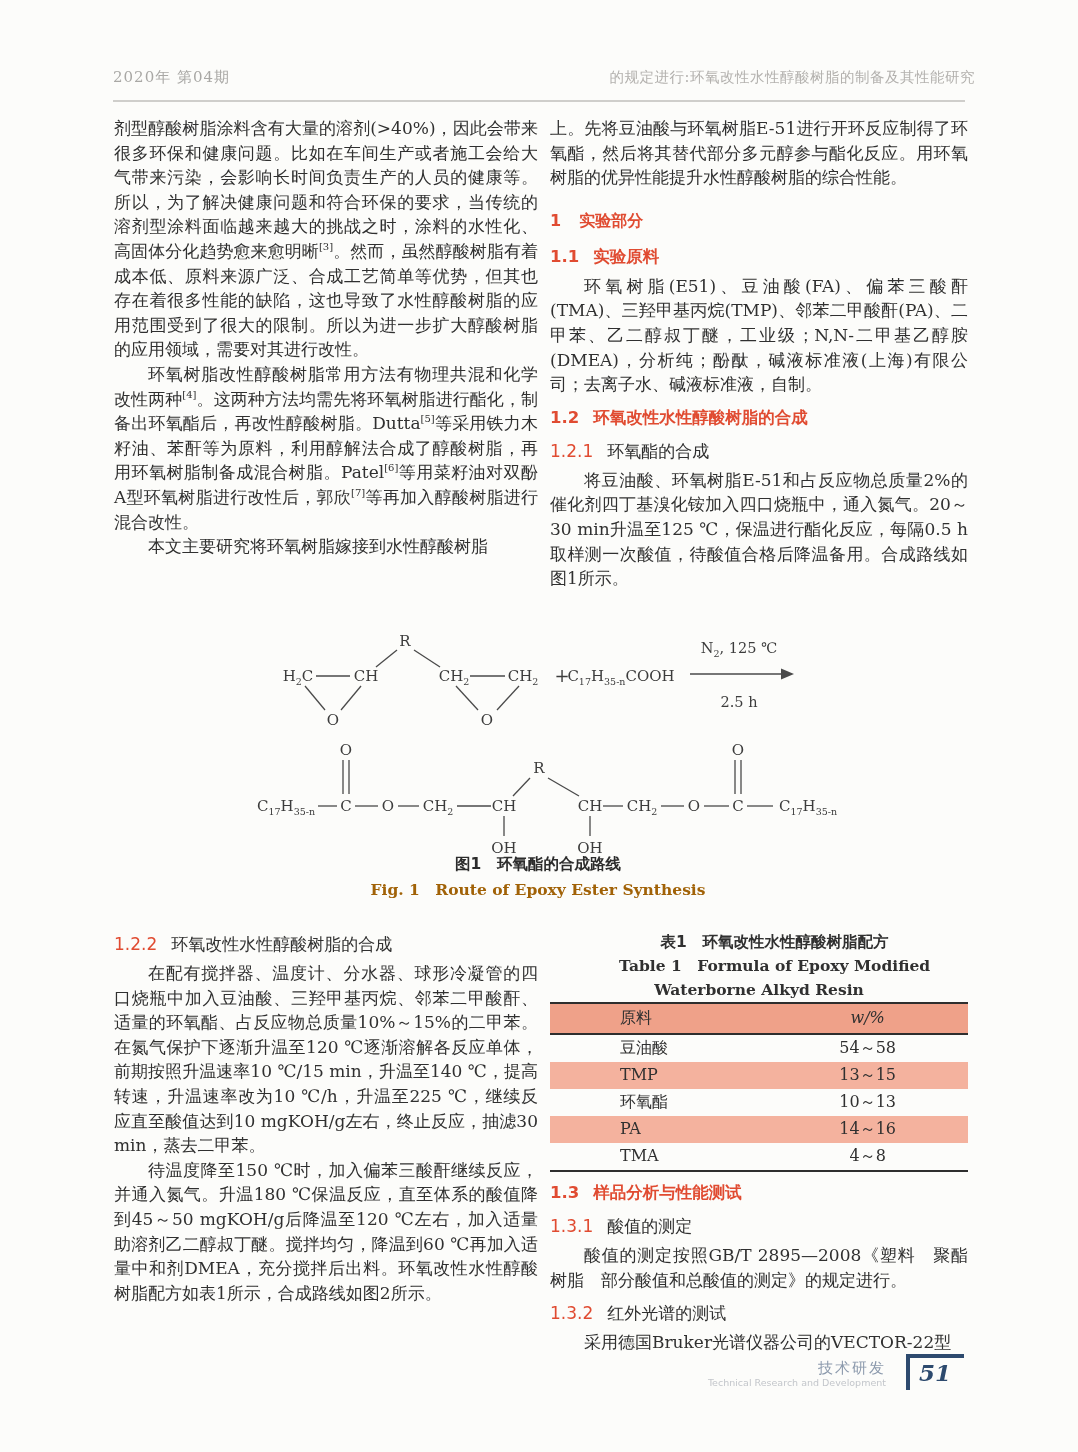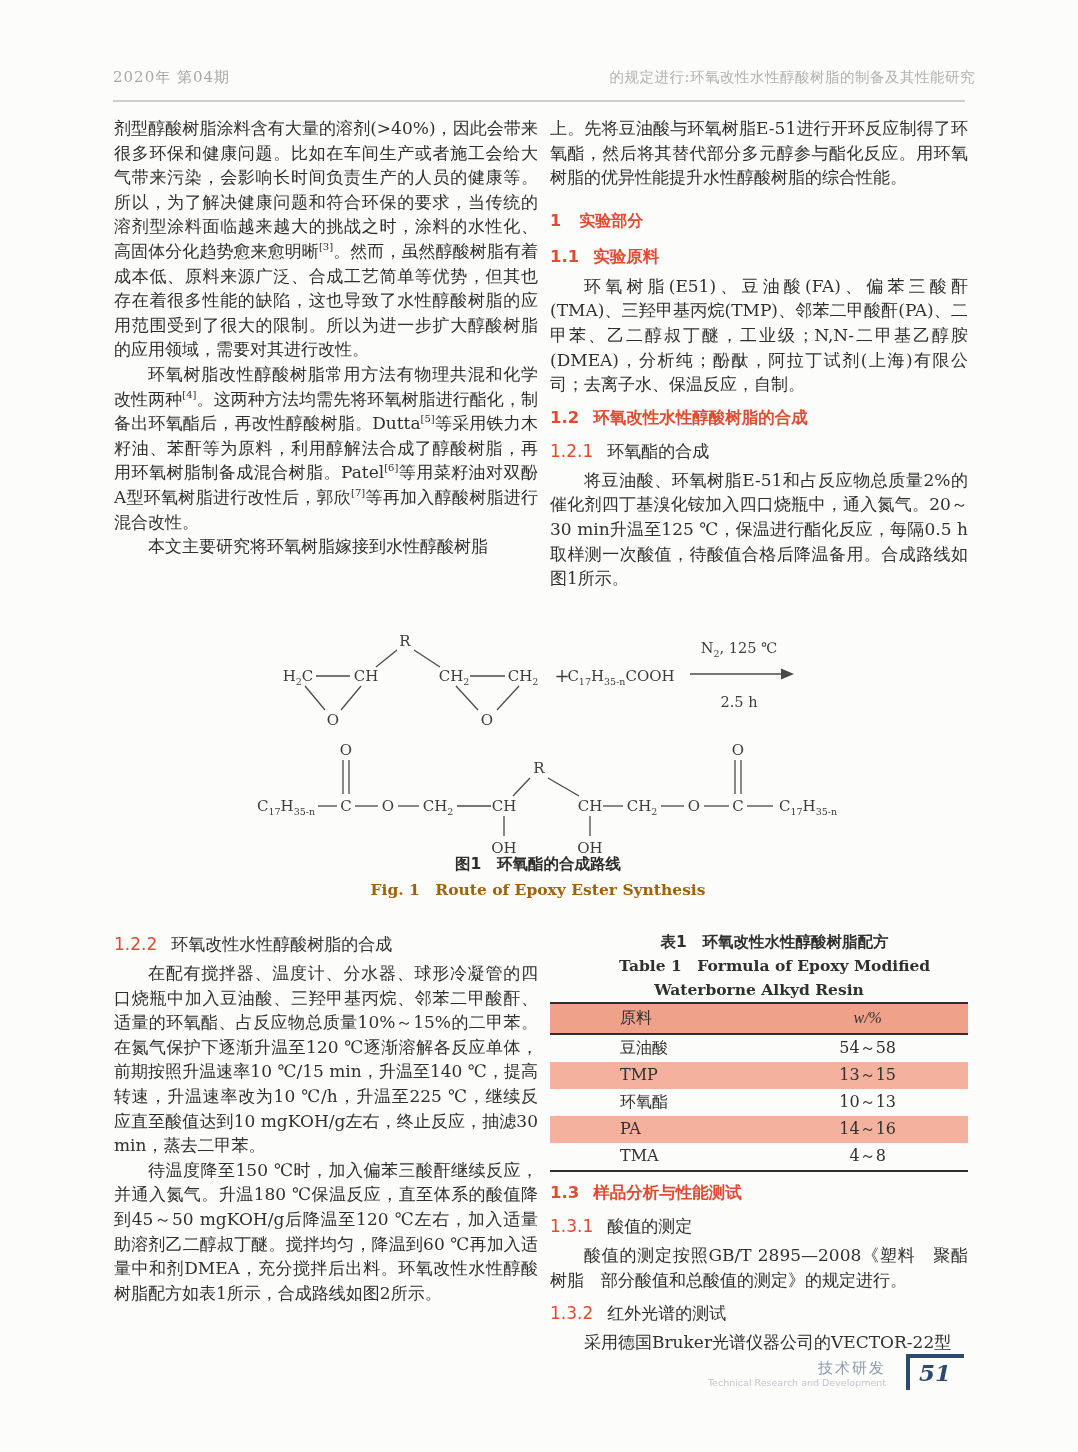--- a/index.html
+++ b/index.html
@@ -45,21 +45,21 @@
   .figcapCN{position:absolute;top:244px;left:0;width:100%;text-align:center;font-family:"DejaVu Sans","Liberation Sans",sans-serif;font-weight:bold;font-size:15.5px;color:#2c2c2c;}
   .figcapEN{position:absolute;top:270px;left:0;width:100%;text-align:center;font-weight:bold;font-size:15.5px;color:#a16207;}
   
   .tblcapCN{text-align:center;font-family:"DejaVu Sans","Liberation Sans",sans-serif;font-weight:bold;font-size:15.5px;margin:4px 0 4px;text-indent:0;line-height:24px;}
   .tblcapEN{text-align:center;font-weight:bold;font-size:15.5px;line-height:24px;margin-bottom:8px;text-indent:0;}
   table.t1{width:100%;border-collapse:collapse;border-top:2px solid #2e2e2e;border-bottom:2px solid #2e2e2e;font-size:16px;}
   table.t1 td{height:27px;padding:0;vertical-align:middle;}
   table.t1 .c1{width:52%;padding-left:70px;text-align:left;}
   table.t1 .c2{width:48%;text-align:center;}
   tr.thead{background:#efa189;border-bottom:2px solid #2e2e2e;}
-  tr.thead td{height:29px;font-family:Liberation Serif, serif;}
+  tr.thead td{height:29px;}
   tr.stripe{background:#f4b29e;border-radius:12px;}
   .wpct{font-style:italic;}
   
   .ftr{position:absolute;top:1352px;right:112px;display:flex;align-items:center;}
   .ftr-txt{text-align:right;margin-right:20px;font-family:"DejaVu Sans","Liberation Sans",sans-serif;}
   .ftr-cn{font-size:15px;color:#8b99ac;letter-spacing:2px;line-height:18px;}
   .ftr-en{font-size:9.5px;color:#c3c6cb;line-height:12px;}
   .pg-box{position:relative;width:60px;height:44px;}
   .pg-top{position:absolute;top:2px;left:0;width:58px;height:4px;background:#2d4a6e;}
   .pg-side{position:absolute;top:2px;left:0;width:4px;height:36px;background:#2d4a6e;}
@@ -83,21 +83,21 @@
   </div>
 
   <div class="col colR1">
     <p class="cont">上。先将豆油酸与环氧树脂E-51进行开环反应制得了环氧酯，然后将其替代部分多元醇参与酯化反应。用环氧树脂的优异性能提升水性醇酸树脂的综合性能。</p>
     <div class="h1">
       <span class="num">1</span><span>实验部分</span>
     </div>
     <div class="h2">
       <span class="num">1.1</span><span>实验原料</span>
     </div>
-    <p>环氧树脂(E51)、豆油酸(FA)、偏苯三酸酐(TMA)、三羟甲基丙烷(TMP)、邻苯二甲酸酐(PA)、二甲苯、乙二醇叔丁醚，工业级；N,N-二甲基乙醇胺(DMEA)，分析纯；酚酞，阿拉丁试剂(上海)有限公司；去离子水、保温反应，自制。</p>
+    <p>环氧树脂(E51)、豆油酸(FA)、偏苯三酸酐(TMA)、三羟甲基丙烷(TMP)、邻苯二甲酸酐(PA)、二甲苯、乙二醇叔丁醚，工业级；N,N-二甲基乙醇胺(DMEA)，分析纯；酚酞，碱液标准液(上海)有限公司；去离子水、碱液标准液，自制。</p>
     <div class="h2">
       <span class="num">1.2</span><span>环氧改性水性醇酸树脂的合成</span>
     </div>
     <div class="h3">
       <span class="num">1.2.1</span><span class="ttl">环氧酯的合成</span>
     </div>
     <p>将豆油酸、环氧树脂E-51和占反应物总质量2%的催化剂四丁基溴化铵加入四口烧瓶中，通入氮气。20～30 min升温至125 ℃，保温进行酯化反应，每隔0.5 h取样测一次酸值，待酸值合格后降温备用。合成路线如图1所示。</p>
   </div>
 
   <div class="fig">

